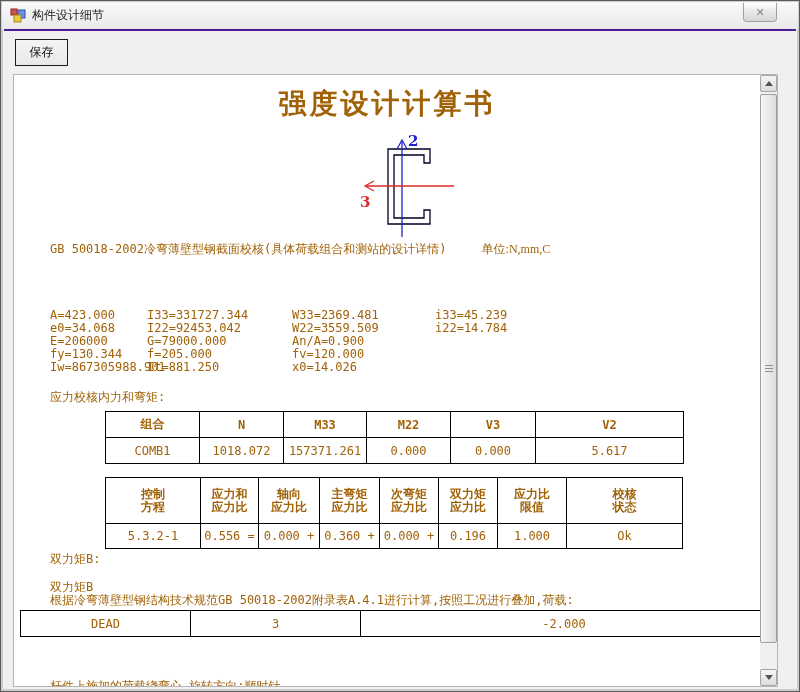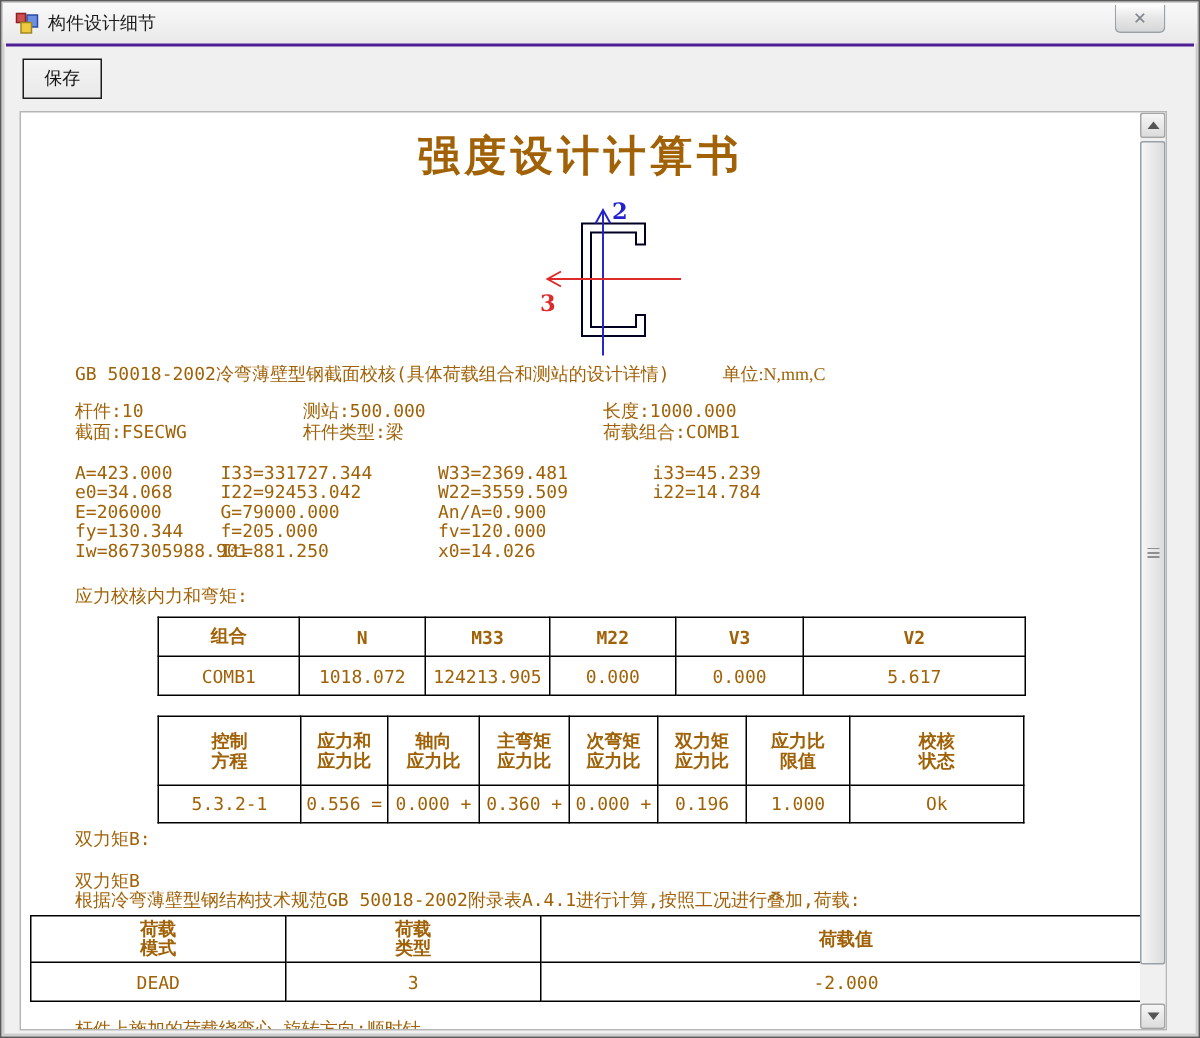--- a/index.html
+++ b/index.html
@@ -133,28 +133,20 @@
           <line x1="64" y1="61" x2="152" y2="61" stroke-width="1.3" stroke="#dd2a2a"></line>
           <polyline points="72,56 63,61 72,66" fill="none" stroke-width="1.3" stroke="#dd2a2a"></polyline>
           <text class="axis-label" x="58" y="82" fill="#dd2a2a">3</text>
         </svg>
 
         <div class="intro">
           <span>GB 50018-2002冷弯薄壁型钢截面校核(具体荷载组合和测站的设计详情)</span>
           <span class="units">单位:N,mm,C</span>
         </div>
 
-        <div class="info-grid">
-          <div>杆件:10</div>
-          <div>测站:500.000</div>
-          <div>长度:1000.000</div>
-          <div>截面:FSECWG</div>
-          <div>杆件类型:梁</div>
-          <div>荷载组合:COMB1</div>
-        </div>
 
         <div class="props-grid">
           <div>A=423.000</div>
           <div>I33=331727.344</div>
           <div>W33=2369.481</div>
           <div>i33=45.239</div>
           <div>e0=34.068</div>
           <div>I22=92453.042</div>
           <div>W22=3559.509</div>
           <div>i22=14.784</div>
@@ -188,21 +180,21 @@
             <th>组合</th>
             <th>N</th>
             <th>M33</th>
             <th>M22</th>
             <th>V3</th>
             <th>V2</th>
           </tr>
           <tr>
             <td>COMB1</td>
             <td>1018.072</td>
-            <td>124213.905</td>
+            <td>157371.261</td>
             <td>0.000</td>
             <td>0.000</td>
             <td>5.617</td>
           </tr>
         </tbody>
           </table>
 
         <table class="ratio-table">
           <colgroup>
             <col style="width:95px">
@@ -250,27 +242,20 @@
         <div class="bimoment-2">双力矩B</div>
         <div class="bimoment-note">根据冷弯薄壁型钢结构技术规范GB 50018-2002附录表A.4.1进行计算,按照工况进行叠加,荷载:</div>
 
         <table class="load-table">
           <colgroup>
             <col style="width:170px">
               <col style="width:170px">
               <col style="width:407px">
           </colgroup>
           <tbody>
-              <tr>
-            <th class="th2">荷载
-模式</th>
-            <th class="th2">荷载
-类型</th>
-            <th>荷载值</th>
-          </tr>
           <tr>
             <td>DEAD</td>
             <td>3</td>
             <td>-2.000</td>
           </tr>
         </tbody>
           </table>
 
         <div class="footer-note">杆件上施加的荷载绕弯心,旋转方向:顺时针</div>
 

